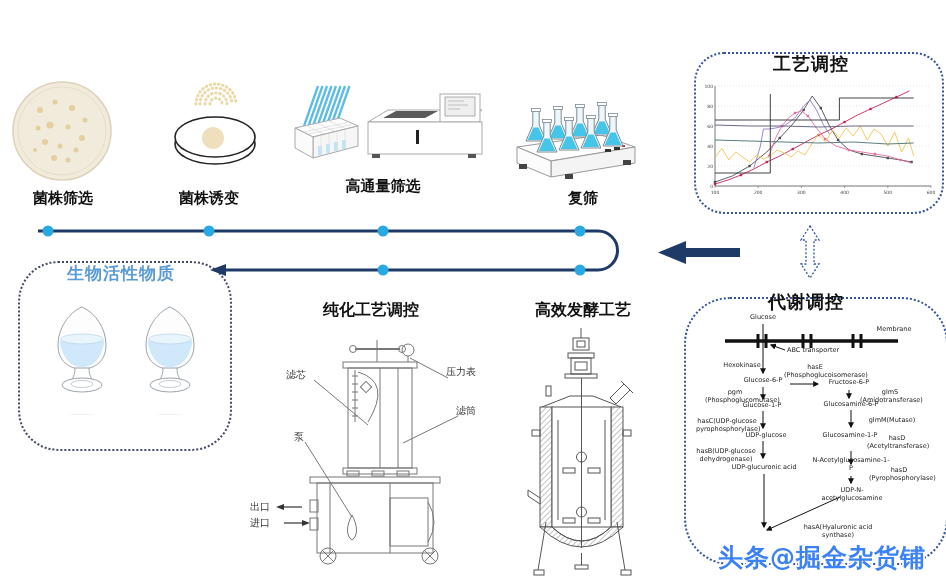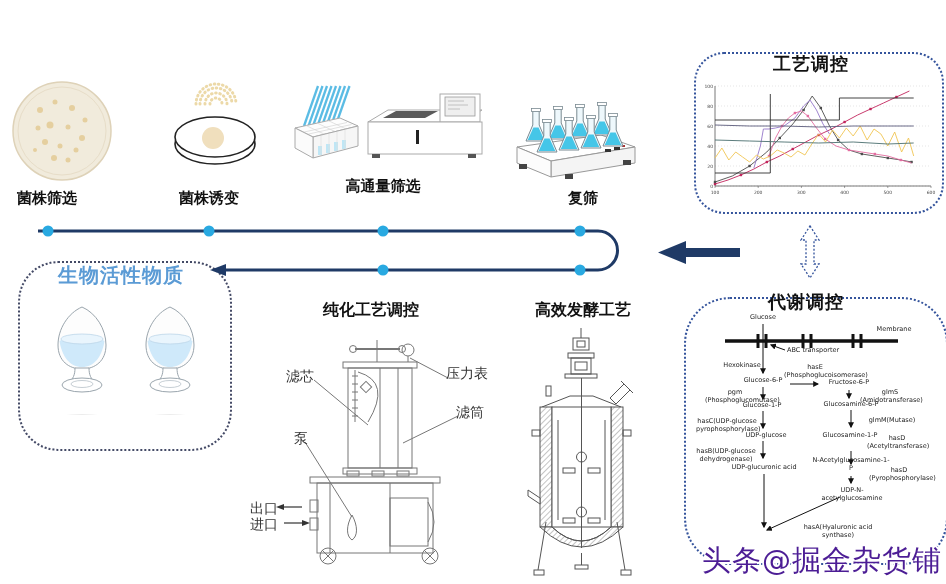--- a/index.html
+++ b/index.html
@@ -4,25 +4,25 @@
 <style>
   html,body{margin:0;padding:0;background:#fff;}
   .canvas{position:relative;width:946px;height:584px;background:#fff;overflow:hidden;
           font-family:"DejaVu Sans","Liberation Sans",sans-serif;color:#111;}
   .abs{position:absolute;}
   .page-title{font-size:22px;font-weight:bold;letter-spacing:3px;text-align:center;}
   .step-label{font-size:15px;font-weight:bold;text-align:center;}
   .sec-label{font-size:16px;font-weight:bold;text-align:center;}
   .panel{position:absolute;border:2px dotted #35549c;border-radius:32px;background:transparent;}
   .panel-title{font-size:18px;font-weight:bold;text-align:center;letter-spacing:1px;}
-  .bio-title{font-size:20px;font-weight:bold;text-align:center;letter-spacing:1px;}
+  .bio-title{font-size:17px;font-weight:bold;text-align:center;letter-spacing:1px;}
   .pw{position:absolute;font-size:6.5px;line-height:1.18;text-align:center;color:#1c1c1c;white-space:pre-line;}
   .pw.left{text-align:left;}
-  .anno{position:absolute;font-size:14px;color:#333;}
-  .watermark{font-size:29px;font-weight:normal;text-align:center;letter-spacing:1px;color:#4c1d95;
+  .anno{position:absolute;font-size:10px;color:#333;}
+  .watermark{font-size:25px;font-weight:bold;text-align:center;letter-spacing:1px;color:#3b82f6;
      text-shadow:-1.5px -1.5px 0 #fff,1.5px -1.5px 0 #fff,-1.5px 1.5px 0 #fff,1.5px 1.5px 0 #fff,0 2px 0 #fff,0 -2px 0 #fff;}
   svg{display:block;}
 </style>
 </head>
 <body>
 
 <div class="canvas">
 
 
   <svg class="abs" style="left:10px;top:80px;" width="105" height="105" viewBox="0 0 105 105">
@@ -132,21 +132,21 @@
     <use href="#flaskdef" transform="translate(31,56)"></use>
       <use href="#flaskdef" transform="translate(53,54)"></use>
     <use href="#flaskdef" transform="translate(75,52)"></use>
       <use href="#flaskdef" transform="translate(97,50)"></use>
     <use href="#flaskdef" transform="translate(42,67)"></use>
       <use href="#flaskdef" transform="translate(64,65)"></use>
     <use href="#flaskdef" transform="translate(86,63)"></use>
       <use href="#flaskdef" transform="translate(108,61)"></use>
   </svg>
 
-  <div class="abs step-label" style="left:1px;top:189px;width:92px;">菌株筛选</div>
+  <div class="abs step-label" style="left:17px;top:189px;width:92px;">菌株筛选</div>
   <div class="abs step-label" style="left:163px;top:189px;width:92px;">菌株诱变</div>
   <div class="abs step-label" style="left:328px;top:177px;width:110px;">高通量筛选</div>
   <div class="abs step-label" style="left:550px;top:189px;width:66px;">复筛</div>
 
   <div class="panel" style="left:694px;top:52px;width:246px;height:158px;border-radius:30px;"></div>
   <div class="abs panel-title" style="left:751px;top:52px;width:120px;">工艺调控</div>
   <svg id="proc-chart" class="abs" style="left:703px;top:82px;" width="235" height="122" viewBox="0 0 235 122">
       <line x1="12" x2="228" y1="104" y2="104" stroke="#c9c9c9" stroke-width="0.5" stroke-dasharray="1,2"></line>
       <text x="10" y="105.6" text-anchor="end" font-size="4.5" fill="#444">0</text>
       <line x1="12" x2="228" y1="84" y2="84" stroke="#c9c9c9" stroke-width="0.5" stroke-dasharray="1,2"></line>

